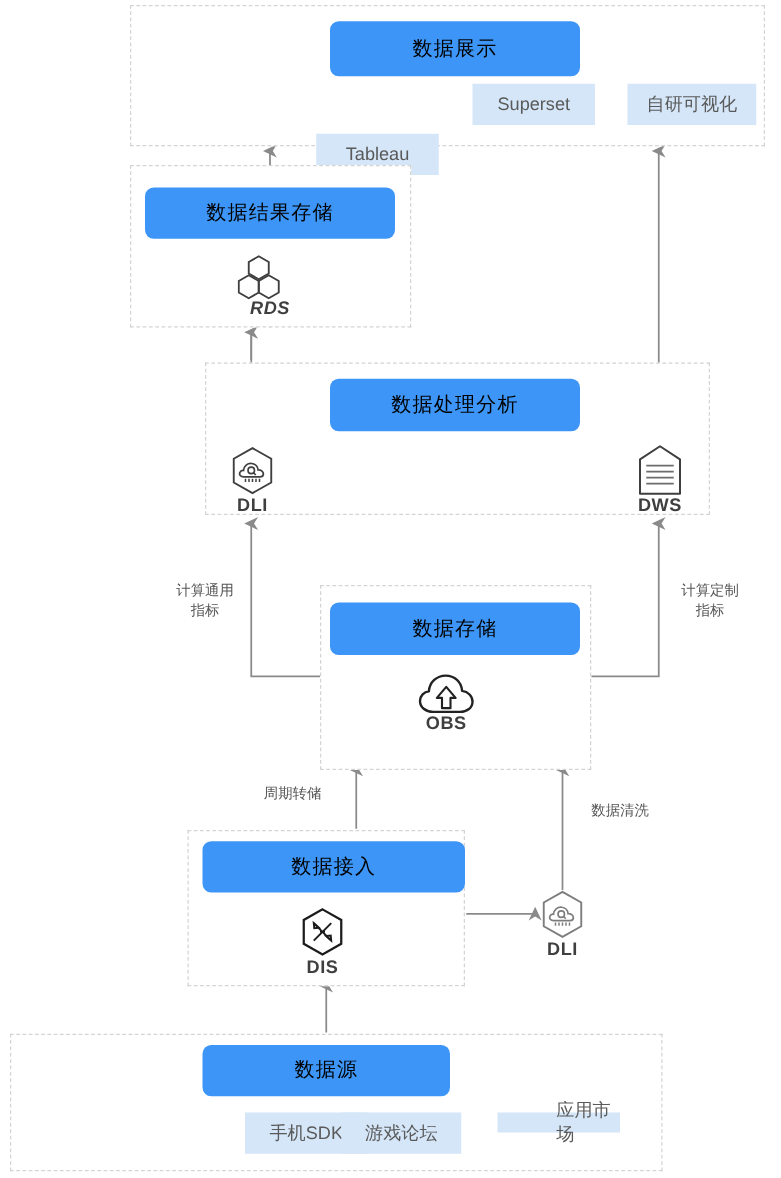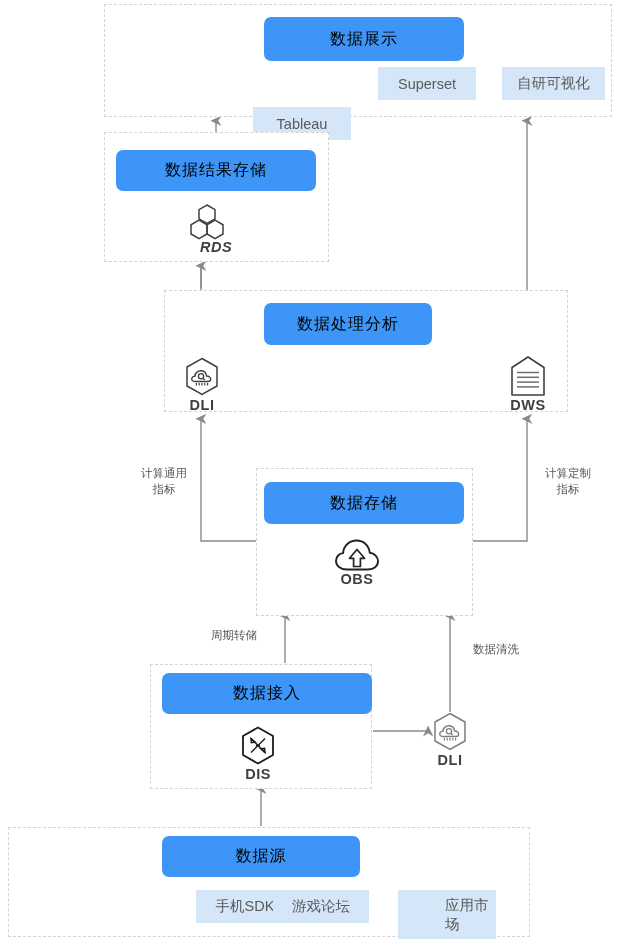--- a/index.html
+++ b/index.html
@@ -124,21 +124,21 @@
         <polygon points="17,2 25,6.6 25,15.8 17,20.4 9,15.8 9,6.6"></polygon>
         <polygon points="9,17.2 17,21.8 17,31 9,35.6 1,31 1,21.8"></polygon>
         <polygon points="25,17.2 33,21.8 33,31 25,35.6 17,31 17,21.8"></polygon>
       </g>
     </svg>
   </div>
   <div class="svc-label" style="left:186px; top:239px; width:60px;font-style:italic;">RDS</div>
 
   <div class="group-box" style="left:164px; top:290px; width:404px; height:122px;"></div>
 
-  <div class="blue-bar" style="left:264px; top:303px; width:168px; height:42px;">数据处理分析</div>
+  <div class="blue-bar" style="left:264px; top:303px; width:200px; height:42px;">数据处理分析</div>
 
   <div class="icon-wrap" style="left:184px; top:357px; width:36px; height:40px;">
     <svg width="36" height="40" viewBox="0 0 36 40">
       <polygon points="18,1.5 33,10 33,29 18,37.5 3,29 3,10" fill="none" stroke="#3f3f3f" stroke-width="1.5"></polygon>
       <path d="M11,24.5 C8.4,24.5 7.2,22.7 7.9,21 C8.4,19.8 9.7,19.2 10.8,19.4
                C11,15.8 14.1,13.4 17.4,13.8 C20.2,14.1 22.3,16.3 22.5,19
                C25,18.8 26.8,20.6 26.7,22.3 C26.6,23.6 25.5,24.5 24,24.5 Z" fill="none" stroke="#3f3f3f" stroke-width="1.4"></path>
       <circle cx="17" cy="19.3" r="2.6" fill="none" stroke="#3f3f3f" stroke-width="1.3"></circle>
       <path d="M18.9,21.2 L20.6,23" stroke="#3f3f3f" stroke-width="1.3"></path>
       <g stroke="#3f3f3f" stroke-width="1.2">
@@ -215,21 +215,21 @@
     </svg>
   </div>
   <div class="svc-label" style="left:420px; top:752px; width:60px;">DLI</div>
 
   <div class="group-box" style="left:8px; top:827px; width:522px; height:110px;"></div>
 
   <div class="blue-bar" style="left:162px; top:836px; width:198px; height:41px;">数据源</div>
 
   <div class="chip" style="left:148px; top:890px; width:98px; height:33px;margin-left:48px;">手机SDK</div>
   <div class="chip" style="left:273px; top:890px; width:96px; height:33px;">游戏论坛</div>
-  <div class="chip" style="left:398px; top:890px; width:98px; height:49px;padding-left:47px;">应用市场</div>
+  <div class="chip" style="left:398px; top:890px; width:98px; height:16px;padding-left:47px;">应用市场</div>
 
   <div class="edge-label" style="left:118px; top:465px; width:92px;">计算通用
 指标</div>
   <div class="edge-label" style="left:522px; top:465px; width:92px;">计算定制
 指标</div>
   <div class="edge-label" style="left:194px; top:627px; width:80px;">周期转储</div>
   <div class="edge-label" style="left:456px; top:641px; width:80px;">数据清洗</div>
 
 </div>
 

